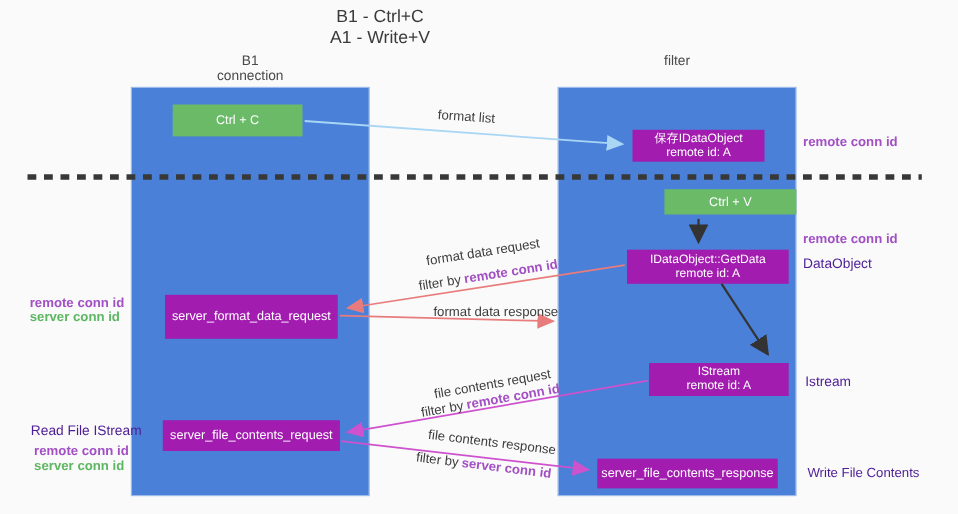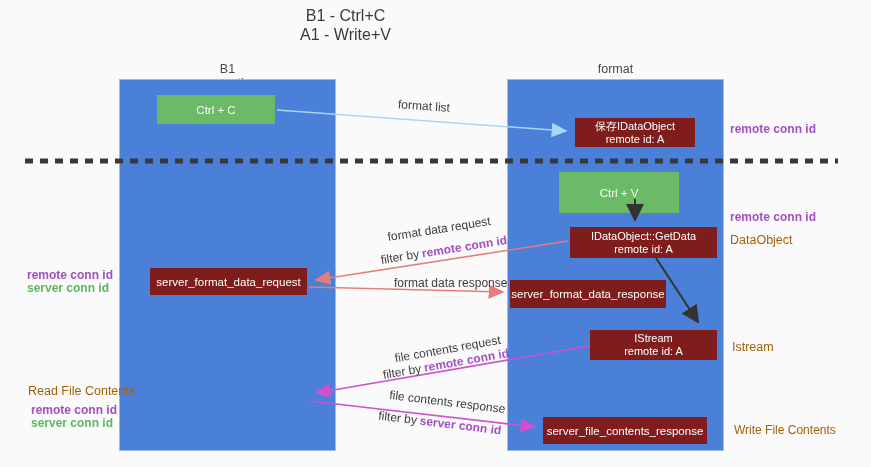--- a/index.html
+++ b/index.html
@@ -7,35 +7,35 @@
     position:relative;width:871px;height:467px;overflow:hidden;
     background:#fafafa;
     font-family:"Liberation Sans", sans-serif;
     color:#3d3d3d;
   }
   .title{
     position:absolute;left:0;top:6px;width:691px;text-align:center;
     font-size:16px;line-height:19px;color:#3a3a3a;
   }
   .colhead{
-    position:absolute;top:62px;text-align:center;font-size:12.5px;line-height:14px;color:#4a4a4a;
+    position:absolute;top:48px;text-align:center;font-size:12.5px;line-height:14px;color:#4a4a4a;
   }
   .col{
     position:absolute;top:79px;width:217px;height:372px;
     background:#4a80d8;border:1px solid rgba(255,255,255,.45);box-sizing:border-box;
   }
   .node{
     position:absolute;display:flex;flex-direction:column;align-items:center;justify-content:center;
     color:#fff;text-align:right;z-index:3;box-sizing:border-box;
   }
   .node.green{background:#6aba68;}
-  .node.orange{background:#7f1d1d;}
+  .node.orange{background:#a21caf;}
   .node .l1{font-size:11px;line-height:13px;}
   .node .one{font-size:11.5px;}
-  .lbl{position:absolute;font-size:12px;white-space:nowrap;z-index:6;color:#a16207;}
+  .lbl{position:absolute;font-size:12px;white-space:nowrap;z-index:6;color:#4c1d95;}
   .purple{color:#a24fc4;font-weight:700;}
   .greenTxt{color:#5db661;font-weight:700;}
   .edge-lbl{position:absolute;font-size:12px;white-space:nowrap;z-index:6;color:#3d3d3d;}
   .edge-lbl .purple,.edge-lbl .greenTxt{margin-left:3px;}
   svg.overlay{position:absolute;left:0;top:0;z-index:5;pointer-events:none;}
 </style>
 </head>
 <body>
 
 <div class="canvas">
@@ -43,57 +43,57 @@
   <div class="title">
     <div>B1 - Ctrl+C</div>
     <div>A1 - Write+V</div>
   </div>
 
   <div class="colhead" style="left:119px;width:217px;">
     <div>B1</div>
     <div>connection</div>
   </div>
   <div class="colhead" style="left:507px;width:217px;">
-    <div>format</div>
+    <div>filter</div>
   </div>
 
   <div class="col" style="left:119px;"></div>
   <div class="col" style="left:507px;"></div>
 
   <div class="node green" style="left:157px;top:95px;width:118px;height:29px;">
     <span class="one">Ctrl + C</span>
   </div>
 
   <div class="node orange" style="left:575px;top:118px;width:120px;height:29px;">
     <span class="l1">保存IDataObject</span>
     <span class="l1">remote id: A</span>
   </div>
 
-  <div class="node green" style="left:559px;top:172px;width:120px;height:41px;">
+  <div class="node green" style="left:604px;top:172px;width:120px;height:23px;">
     <span class="one">Ctrl + V</span>
   </div>
 
   <div class="node orange" style="left:570px;top:227px;width:147px;height:31px;">
     <span class="l1">IDataObject::GetData</span>
     <span class="l1">remote id: A</span>
   </div>
 
-  <div class="node orange" style="left:150px;top:268px;width:157px;height:27px;">
+  <div class="node orange" style="left:150px;top:268px;width:157px;height:40px;">
     <span class="one">server_format_data_request</span>
   </div>
 
-  <div class="node orange" style="left:510px;top:280px;width:156px;height:28px;">
-    <span class="one">server_format_data_response</span>
-  </div>
 
   <div class="node orange" style="left:590px;top:330px;width:127px;height:30px;">
     <span class="l1">IStream</span>
     <span class="l1">remote id: A</span>
   </div>
 
+  <div class="node orange" style="left:148px;top:382px;width:161px;height:28px;">
+    <span class="one">server_file_contents_request</span>
+  </div>
 
   <div class="node orange" style="left:543px;top:417px;width:164px;height:27px;">
     <span class="one">server_file_contents_response</span>
   </div>
 
   <div class="edge-lbl" style="left:398px;top:99px;transform:rotate(4deg);">format list</div>
 
   <div class="edge-lbl" style="left:387px;top:222px;transform:rotate(-9deg);">format data request</div>
   <div class="edge-lbl" style="left:380px;top:243px;transform:rotate(-9deg);">
     <span>filter by</span><span class="purple">remote conn id</span>
@@ -112,21 +112,21 @@
   </div>
 
   <div class="lbl purple" style="left:730px;top:122px;font-size:12px;">remote conn id</div>
   <div class="lbl purple" style="left:730px;top:210px;font-size:12px;">remote conn id</div>
   <div class="lbl" style="left:730px;top:233px;font-size:12.5px;">DataObject</div>
   <div class="lbl" style="left:732px;top:340px;font-size:12.5px;">Istream</div>
   <div class="lbl" style="left:734px;top:423px;font-size:12px;">Write File Contents</div>
 
   <div class="lbl purple" style="left:27px;top:268px;font-size:12px;">remote conn id</div>
   <div class="lbl greenTxt" style="left:27px;top:281px;font-size:12px;">server conn id</div>
-  <div class="lbl" style="left:28px;top:384px;font-size:12.5px;">Read File Contents</div>
+  <div class="lbl" style="left:28px;top:384px;font-size:12.5px;">Read File IStream</div>
   <div class="lbl purple" style="left:31px;top:403px;font-size:12px;">remote conn id</div>
   <div class="lbl greenTxt" style="left:31px;top:416px;font-size:12px;">server conn id</div>
 
   <svg class="overlay" width="871" height="467" viewBox="0 0 871 467">
     <defs>
       <marker id="m-blue" markerWidth="11" markerHeight="9" refX="9" refY="4.5" orient="auto">
         <path d="M0,0 L10,4.5 L0,9 z" fill="#a9d6f5"></path>
       </marker>
       <marker id="m-black" markerWidth="10" markerHeight="9" refX="8" refY="4.5" orient="auto">
         <path d="M0,0 L9,4.5 L0,9 z" fill="#333333"></path>

